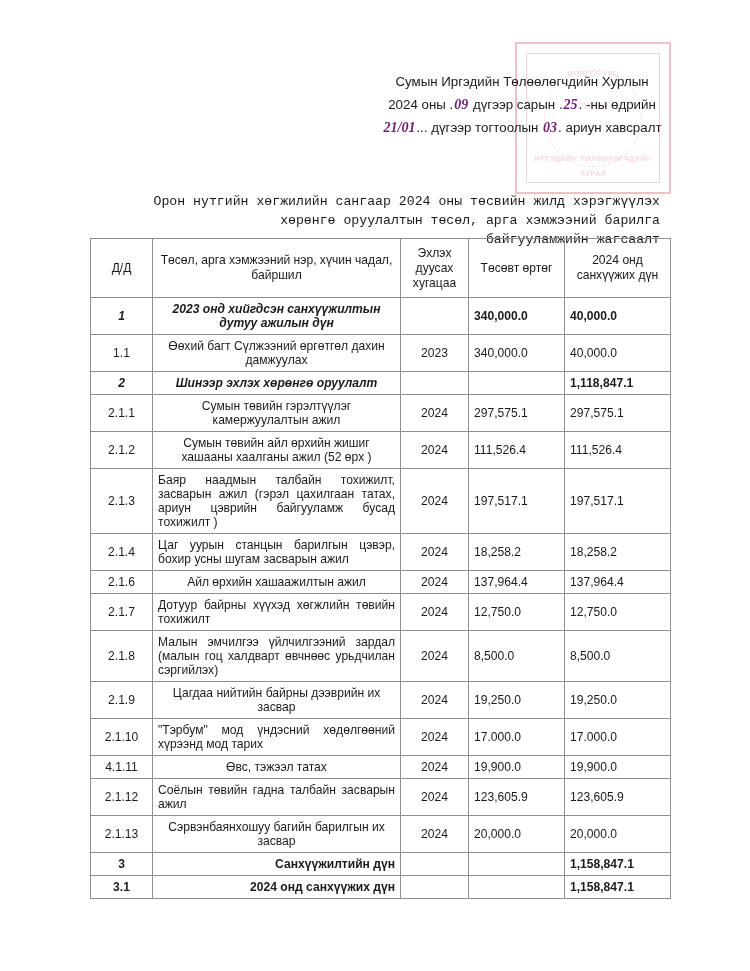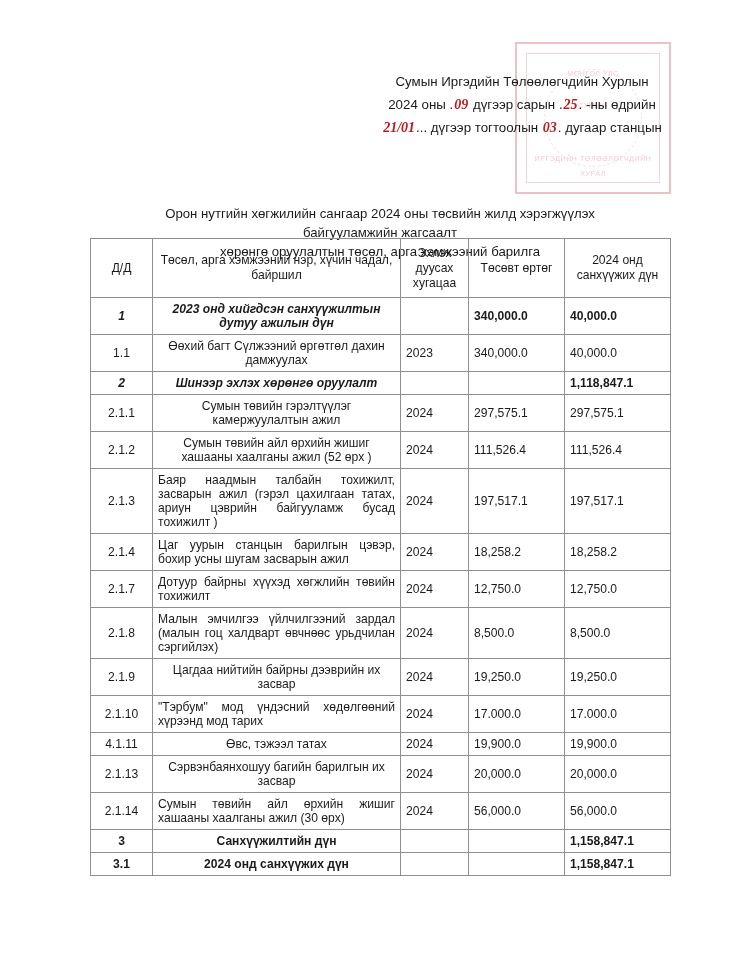--- a/index.html
+++ b/index.html
@@ -75,34 +75,35 @@
     z-index: 4;
   }
   .doc-header .hline {
     white-space: nowrap;
   }
   .hw {
     font-family: "Liberation Serif", serif;
     font-weight: bold;
     font-style: italic;
     font-size: 14px;
-    color: #b91c1c;
+    color: #701a75;
     padding: 0 1px;
   }
   .dots { letter-spacing: 0px; }
 
   
   .doc-title {
     position: absolute;
     left: 100px;
-    top: 204px;
+    top: 192px;
     width: 560px;
-    text-align: center;
+    text-align: right;
     font-size: 13.2px;
     line-height: 19px;
+    font-family: Liberation Mono, monospace;
   }
 
   
   .tbl-wrap {
     position: absolute;
     left: 90px;
     top: 238px;
     width: 580px;
   }
   table.main {
@@ -127,21 +128,21 @@
     text-align: center;
     font-weight: normal;
     line-height: 15px;
     padding: 5px 3px;
     height: 48px;
   }
   td.dd {
     text-align: center;
   }
   td.term {
-    text-align: left;
+    text-align: center;
   }
   td.num {
     text-align: left;
     white-space: nowrap;
   }
   td.name {
     text-align: center;
   }
   td.name.just {
     text-align: justify;
@@ -155,21 +156,21 @@
     text-align: center;
   }
   tr.grp td.num {
     font-style: normal;
   }
   tr.total td {
     font-weight: bold;
     font-style: normal;
   }
   tr.total td.name {
-    text-align: center;
+    text-align: right;
   }
 </style>
 </head>
 <body>
 
 <div class="stamp">
   <div class="stamp-ring"></div>
   <div class="stamp-txt t1">МОНГОЛ УЛС</div>
   <div class="stamp-txt t2">СУМЫН</div>
   <div class="stamp-txt t3">ИРГЭДИЙН ТӨЛӨӨЛӨГЧДИЙН</div>
@@ -182,28 +183,28 @@
     <span>2024  оны</span>
     <span class="dots">.</span><span class="hw">09</span>
     <span>дүгээр  сарын</span>
     <span class="dots">.</span><span class="hw">25</span><span class="dots">.</span>
     <span>-ны өдрийн</span>
   </div>
   <div class="hline">
     <span class="hw">21/01</span><span class="dots">...</span>
     <span>дүгээр тогтоолын</span>
     <span class="hw">03</span><span class="dots">.</span>
-    <span>дугаар станцын</span>
+    <span>ариун хавсралт</span>
   </div>
 </div>
 
 <div class="doc-title">
   <div>Орон нутгийн хөгжилийн сангаар 2024 оны төсвийн жилд хэрэгжүүлэх</div>
+  <div>хөрөнгө оруулалтын төсөл, арга хэмжээний барилга</div>
   <div>байгууламжийн жагсаалт</div>
-  <div>хөрөнгө оруулалтын төсөл, арга хэмжээний барилга</div>
 </div>
 
 <div class="tbl-wrap">
   <table class="main">
     <colgroup>
       <col class="c-dd">
         <col class="c-name">
         <col class="c-term">
         <col class="c-cost">
         <col class="c-fin">
@@ -261,20 +262,27 @@
           <td class="num">197,517.1</td>
         </tr>
         <tr>
           <td class="dd">2.1.4</td>
           <td class="name just">Цаг уурын станцын барилгын цэвэр, бохир усны шугам  засварын ажил</td>
           <td class="term">2024</td>
           <td class="num">18,258.2</td>
           <td class="num">18,258.2</td>
         </tr>
         <tr>
+          <td class="dd">2.1.6</td>
+          <td class="name">Айл өрхийн хашаажилтын ажил</td>
+          <td class="term">2024</td>
+          <td class="num">137,964.4</td>
+          <td class="num">137,964.4</td>
+        </tr>
+        <tr>
           <td class="dd">2.1.7</td>
           <td class="name just">Дотуур   байрны   хүүхэд   хөгжлийн төвийн тохижилт</td>
           <td class="term">2024</td>
           <td class="num">12,750.0</td>
           <td class="num">12,750.0</td>
         </tr>
         <tr>
           <td class="dd">2.1.8</td>
           <td class="name just">Малын эмчилгээ үйлчилгээний зардал (малын   гоц   халдварт   өвчнөөс урьдчилан сэргийлэх)</td>
           <td class="term">2024</td>
@@ -296,32 +304,32 @@
           <td class="num">17.000.0</td>
         </tr>
         <tr>
           <td class="dd">4.1.11</td>
           <td class="name">Өвс, тэжээл татах</td>
           <td class="term">2024</td>
           <td class="num">19,900.0</td>
           <td class="num">19,900.0</td>
         </tr>
         <tr>
+          <td class="dd">2.1.12</td>
+          <td class="name just">Соёлын      төвийн      гадна      талбайн засварын ажил</td>
+          <td class="term">2024</td>
+          <td class="num">123,605.9</td>
+          <td class="num">123,605.9</td>
+        </tr>
+        <tr>
           <td class="dd">2.1.13</td>
           <td class="name">Сэрвэнбаянхошуу багийн барилгын их засвар</td>
           <td class="term">2024</td>
           <td class="num">20,000.0</td>
           <td class="num">20,000.0</td>
-        </tr>
-        <tr>
-          <td class="dd">2.1.14</td>
-          <td class="name just">Сумын   төвийн   айл   өрхийн   жишиг хашааны хаалганы ажил (30 өрх)</td>
-          <td class="term">2024</td>
-          <td class="num">56,000.0</td>
-          <td class="num">56,000.0</td>
         </tr>
         <tr class="total">
           <td class="dd">3</td>
           <td class="name">Санхүүжилтийн дүн</td>
           <td class="term"></td>
           <td class="num"></td>
           <td class="num">1,158,847.1</td>
         </tr>
         <tr class="total">
           <td class="dd">3.1</td>

